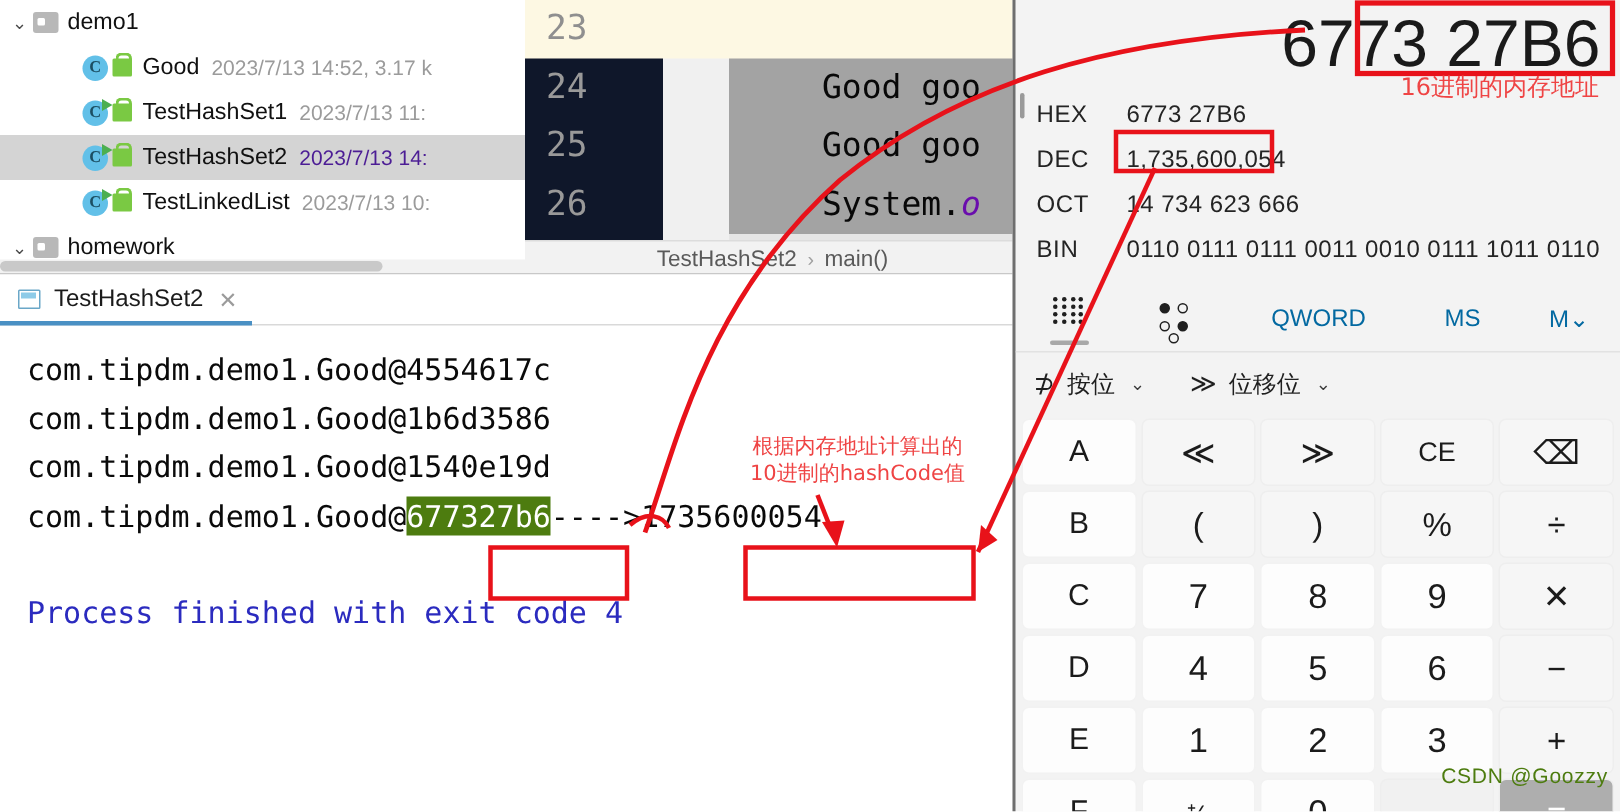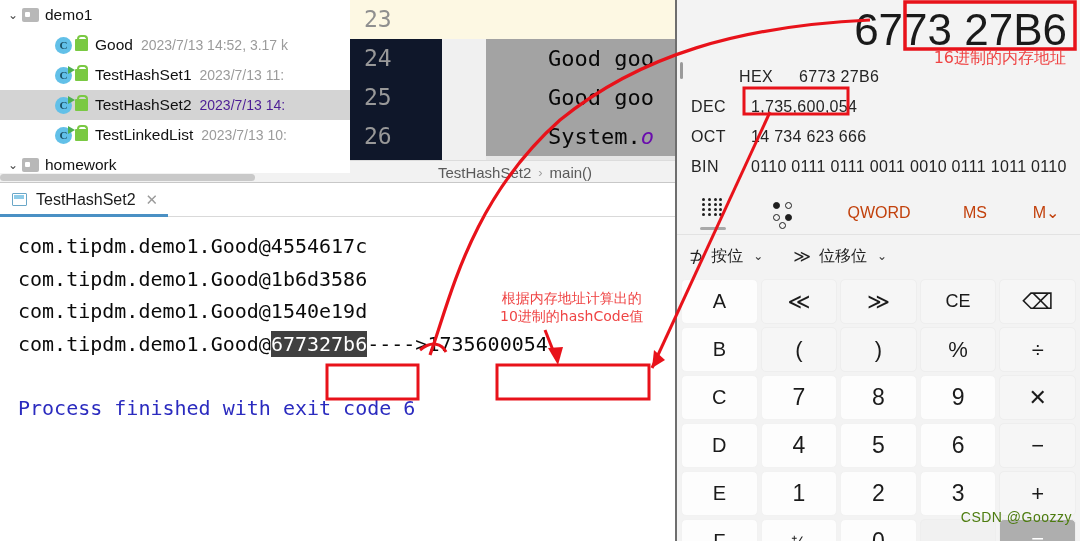--- a/index.html
+++ b/index.html
@@ -138,21 +138,21 @@
   }
   .tab-close { margin-left: 10px; color: #9b9b9b; font-size: 15px; }
 
   .console-body {
     padding: 13px 0 0 18px;
     font-family: "DejaVu Sans Mono", monospace;
     font-size: 20px; color: #0a0a0a; line-height: 32.5px;
   }
   .console-body .out-line { white-space: nowrap; }
   .sel-hex {
-    background: #404040; color: #ffffff; padding: 1px 0;
+    background: #4d7c0f; color: #ffffff; padding: 1px 0;
   }
   .exit-line { color: #2b2bbf; margin-top: 32px; }
 
   
   .calc {
     position: absolute; left: 675px; top: 0; width: 405px; height: 541px;
     background: #f3f3f3; border-left: 2px solid #6e6e6e;
     overflow: hidden;
   }
   .calc-display {
@@ -163,33 +163,33 @@
     font-size: 44px; color: #1a1a1a; letter-spacing: 0px;
     font-weight: 400;
   }
   .radix-rows { padding: 0 0 0 14px; }
   .radix-row {
     display: flex; align-items: center; height: 30px;
     font-size: 16px; color: #242424;
   }
   .radix-row .lbl { width: 60px; flex: 0 0 60px; letter-spacing: .4px; }
   .radix-row .val { letter-spacing: .3px; }
-  .radix-row.active .lbl { font-weight: 400; margin-left: 48px; }
+  .radix-row.active .lbl { font-weight: 400; }
   .radix-active-bar {
     position: absolute; left: 3px; top: 62px; width: 3px; height: 17px;
     background: #9a9a9a; border-radius: 2px;
   }
 
   .calc-memrow {
     position: relative; margin-top: 9px; height: 44px;
     display: flex; align-items: center;
     border-bottom: 1px solid #e2e2e2;
   }
   .calc-memrow .mi {
-    flex: 0 0 auto; font-size: 16px; color: #c2410c; text-align: center;
+    flex: 0 0 auto; font-size: 16px; color: #0369a1; text-align: center;
   }
   .keypad-toggle {
     width: 72px; position: relative; height: 44px;
   }
   .keypad-dots {
     position: absolute; left: 50%; top: 7px; transform: translateX(-50%);
     width: 22px; height: 20px;
     display: grid; grid-template-columns: repeat(4, 1fr);
     grid-template-rows: repeat(4, 1fr); gap: 1px;
   }
@@ -337,21 +337,21 @@
         <span class="tab-ico"></span>
         <span>TestHashSet2</span>
         <span class="tab-close">✕</span>
       </div>
     </div>
     <div class="console-body" id="console-body">
         <div class="out-line">com.tipdm.demo1.Good@4554617c</div>
         <div class="out-line">com.tipdm.demo1.Good@1b6d3586</div>
         <div class="out-line">com.tipdm.demo1.Good@1540e19d</div>
         <div class="out-line"><span>com.tipdm.demo1.Good@</span><span class="sel-hex">677327b6</span><span>----&gt;1735600054</span></div>
-        <div class="out-line exit-line">Process finished with exit code 6</div>
+        <div class="out-line exit-line">Process finished with exit code 4</div>
       </div>
   </div>
 
   <div class="calc">
 
     <div class="calc-display">
       <div class="calc-main-value">6773 27B6</div>
     </div>
 
     <div class="radix-active-bar"></div>

